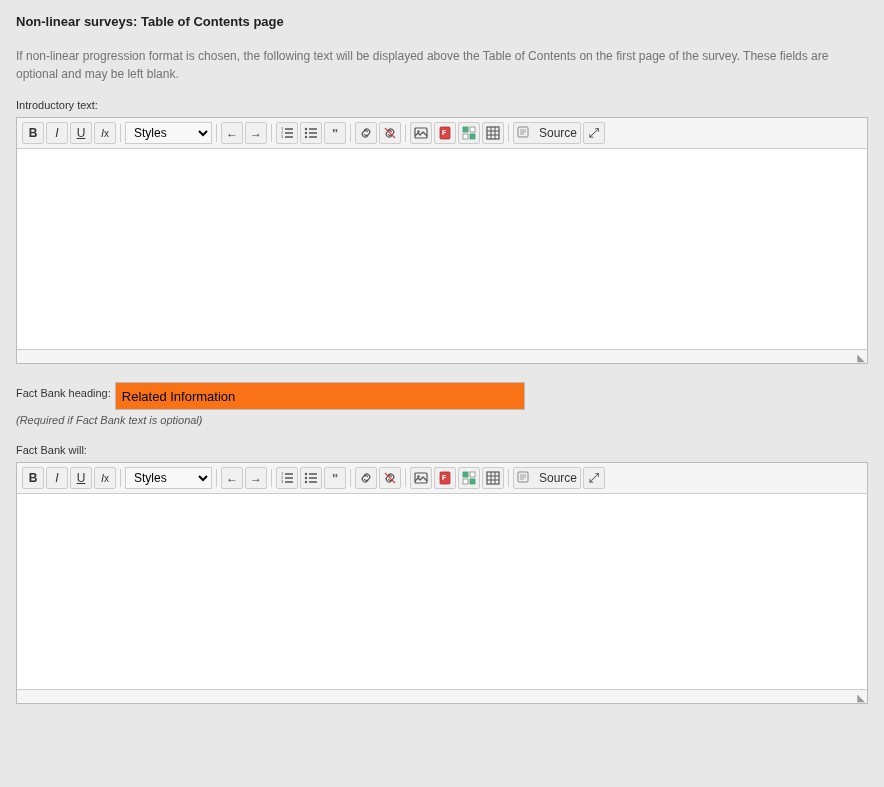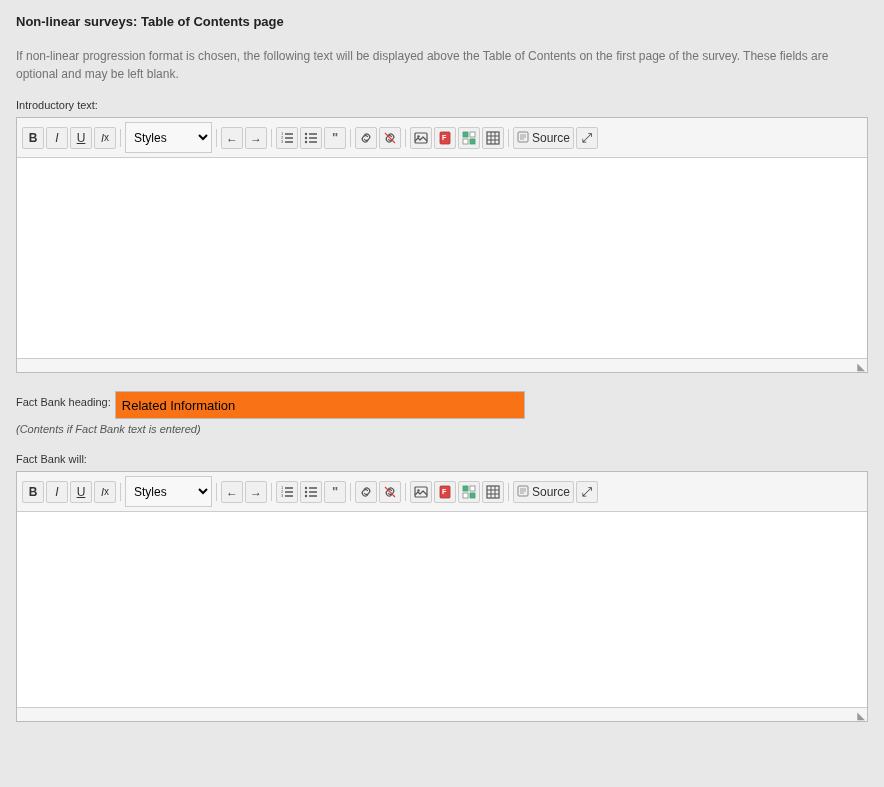--- a/index.html
+++ b/index.html
@@ -73,21 +73,21 @@
     .toolbar-btn.italic { font-style: italic; }
     .toolbar-btn.underline { text-decoration: underline; }
     .toolbar-btn.strikethrough { font-size: 11px; }
     .toolbar-separator {
       width: 1px;
       height: 18px;
       background: #ccc;
       margin: 0 2px;
     }
     .toolbar-select {
-      height: 31px;
+      height: 22px;
       font-size: 12px;
       border: 1px solid #ccc;
       background: #f8f8f8;
       padding: 0 4px;
       cursor: pointer;
     }
     .editor-area {
       min-height: 200px;
       padding: 8px;
       background: #fff;
@@ -113,21 +113,21 @@
     .fact-bank-input {
       height: 28px;
       width: 410px;
       border: 1px solid #bbb;
       padding: 3px 6px;
       font-size: 13px;
       background: #f97316;
     }
     .source-btn {
       display: inline-flex;
-      gap: 3px;
+      gap: 10px;
       font-size: 12px;
     }
     .source-icon {
       font-size: 11px;
       color: #555;
     }
   </style>
 </head>
 <body>
 
@@ -243,21 +243,21 @@
         <span class="resize-icon">◣</span>
       </div>
     </div>
   </div>
 
   <div class="field-section">
     <div style="display:flex; align-items:center; gap:4px;">
       <span class="field-label">Fact Bank heading:</span>
       <input class="fact-bank-input" type="text" value="Related Information" style="">
     </div>
-    <div class="field-sublabel">(Contents if Fact Bank text is entered)</div>
+    <div class="field-sublabel">(Required if Fact Bank text is optional)</div>
   </div>
 
   <div class="field-section">
     <div class="field-label">Fact Bank will:</div>
     <div class="editor-wrapper">
       <div class="editor-toolbar">
         <button class="toolbar-btn bold">B</button>
         <button class="toolbar-btn italic">I</button>
         <button class="toolbar-btn underline">U</button>
         <button class="toolbar-btn strikethrough">

